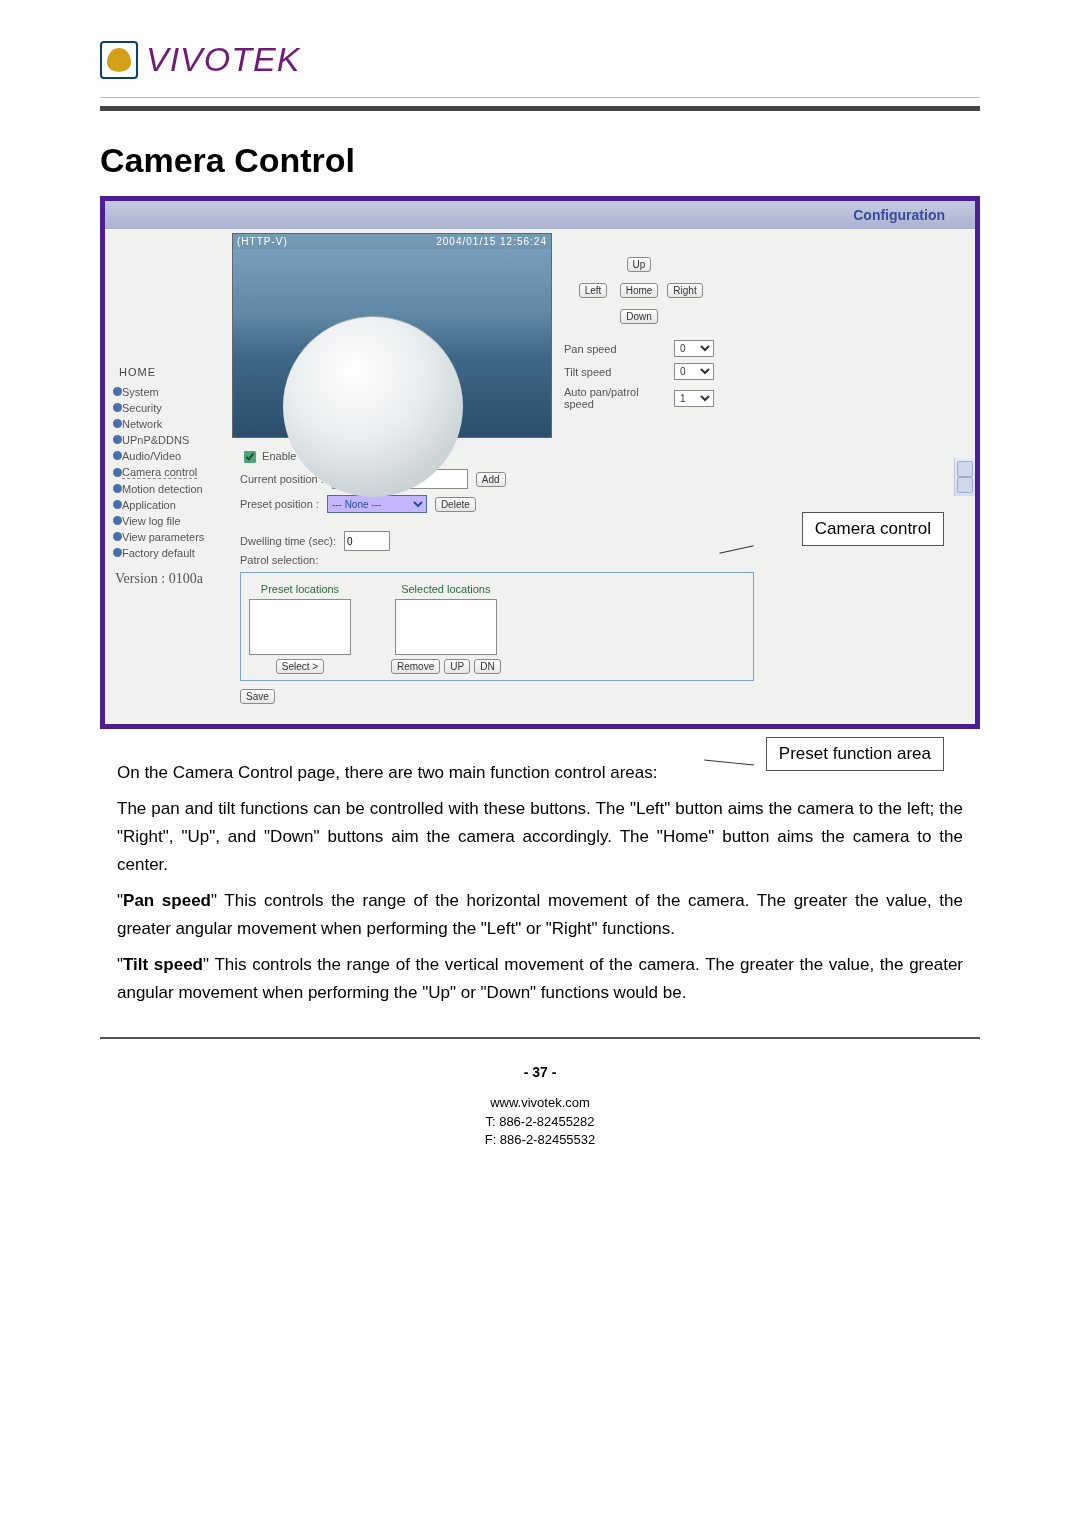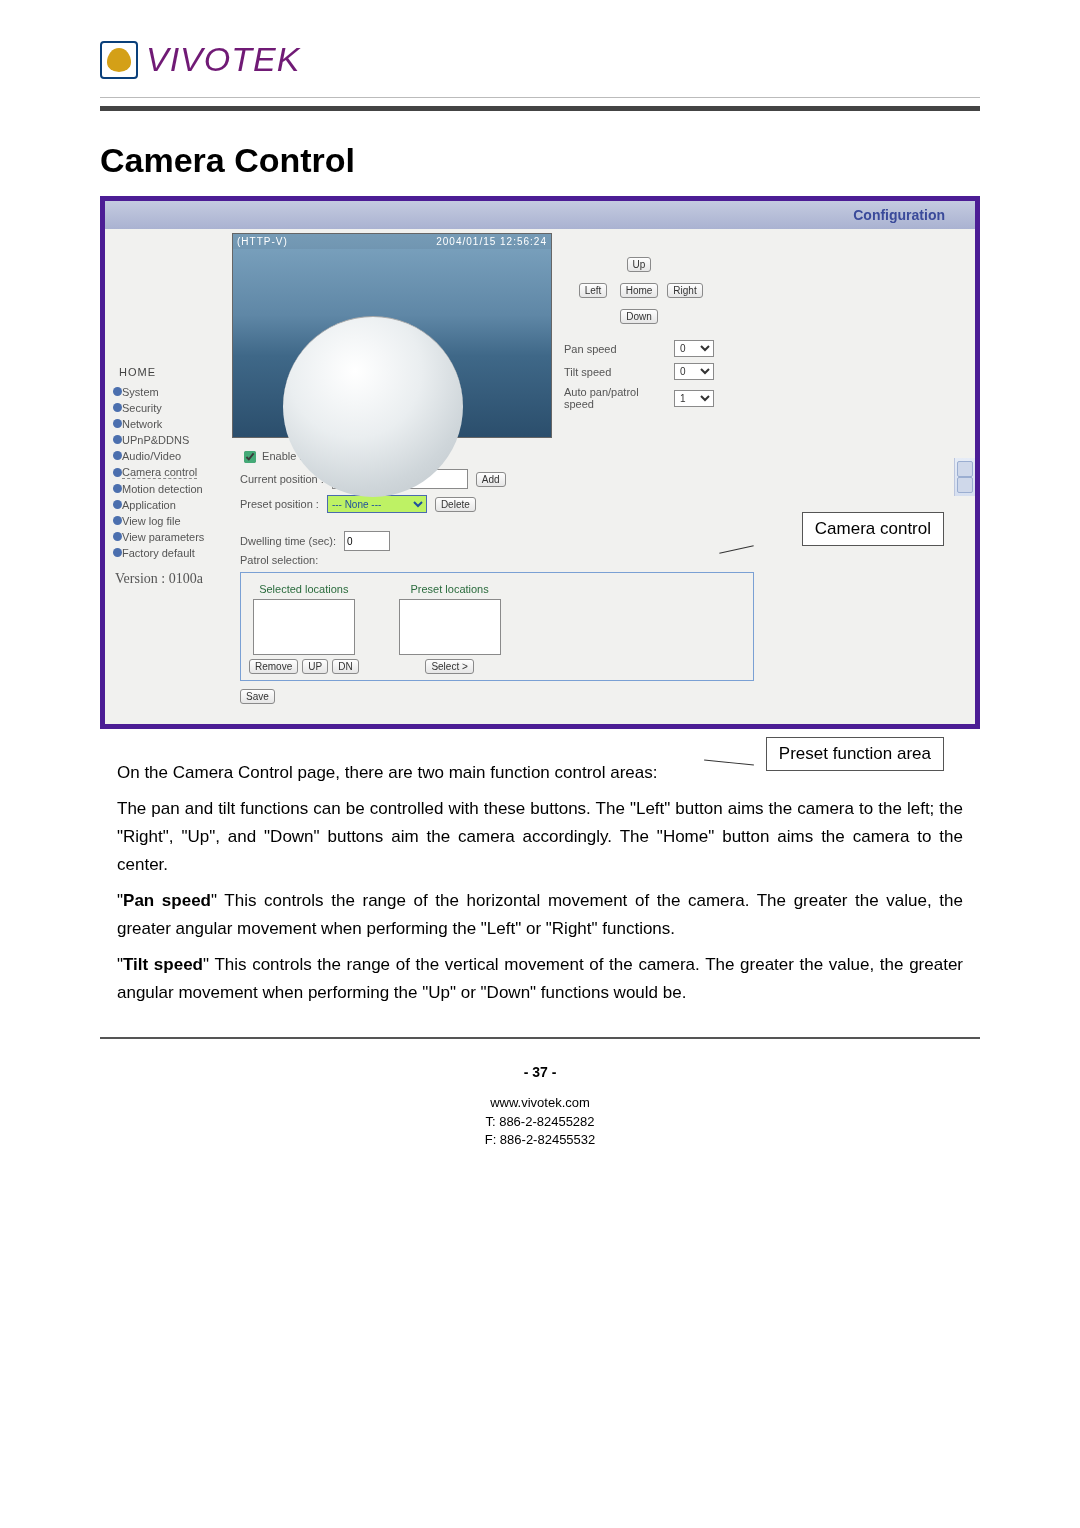--- a/index.html
+++ b/index.html
@@ -136,21 +136,21 @@
     font-size: 10px; padding: 1px 5px; border:1px solid #8a8a8a;
     background: linear-gradient(#fefefe,#e6e6e6); border-radius:3px;
     color:#333;
   }
   .speed-row { display:flex; justify-content:space-between; align-items:center; padding:3px 0;}
   .tiny-select { width:40px; font-size:10px; border:1px solid #8a8a8a; background:#fff; color:#333; padding:0 1px; height:17px;}
   .preset-area { padding: 10px 0 10px 8px; font-size:11px; color:#555;}
   .chk { accent-color:#4a7; width:12px; height:12px; vertical-align:middle;}
   .preset-row { display:flex; align-items:center; gap:8px; padding:3px 0;}
   .txt-input { width:130px; height:16px; border:1px solid #8a8a8a; font-size:10px; background:#fff;}
-  .sel-input { width:100px; height:18px; border:1px solid #4a6aae; font-size:10px; background:#bef264; color:#1f4f9e;}
+  .sel-input { width:100px; height:18px; border:1px solid #4a6aae; font-size:10px; background:#c4b5fd; color:#1f4f9e;}
   .patrol-box-holder { display:flex; gap:40px; padding-top:4px;}
   .patrol-col { display:flex; flex-direction:column; align-items:center; gap:4px;}
   .patrol-head { color:#2a6b3d; font-size:11px;}
   .listbox { width:100px; height:54px; border:1px solid #8a8a8a; background:#fff;}
   .presetframe { border:1px solid #7aa0d4; padding:6px 8px; margin-top:6px;}
   .annot-col {
     width: 190px;
     position: relative;
     padding: 30px 10px 10px 0;
   }
@@ -314,32 +314,32 @@
         </div>
         <div style="height:12px"></div>
         <div class="preset-row">
           <span>Dwelling time (sec):</span>
           <input class="txt-input" style="width: 40px;" value="0">
         </div>
         <div>Patrol selection:</div>
         <div class="presetframe">
           <div class="patrol-box-holder">
             <div class="patrol-col">
+              <span class="patrol-head">Preset locations</span>
+              <div class="listbox"></div>
+              <button class="small-btn">Select &gt;</button>
+            </div>
+            <div class="patrol-col">
               <span class="patrol-head">Selected locations</span>
               <div class="listbox"></div>
               <div class="btnrow">
                 <button class="small-btn">Remove</button>
                 <button class="small-btn">UP</button>
                 <button class="small-btn">DN</button>
               </div>
-            </div>
-            <div class="patrol-col">
-              <span class="patrol-head">Preset locations</span>
-              <div class="listbox"></div>
-              <button class="small-btn">Select &gt;</button>
             </div>
           </div>
         </div>
         <div style="padding-top:8px"><button class="small-btn">Save</button></div>
       </div>
     </div>
 
     <div class="annot-col">
       <span class="callout-line c1"></span>
       <div class="annot-box annot-camera">

